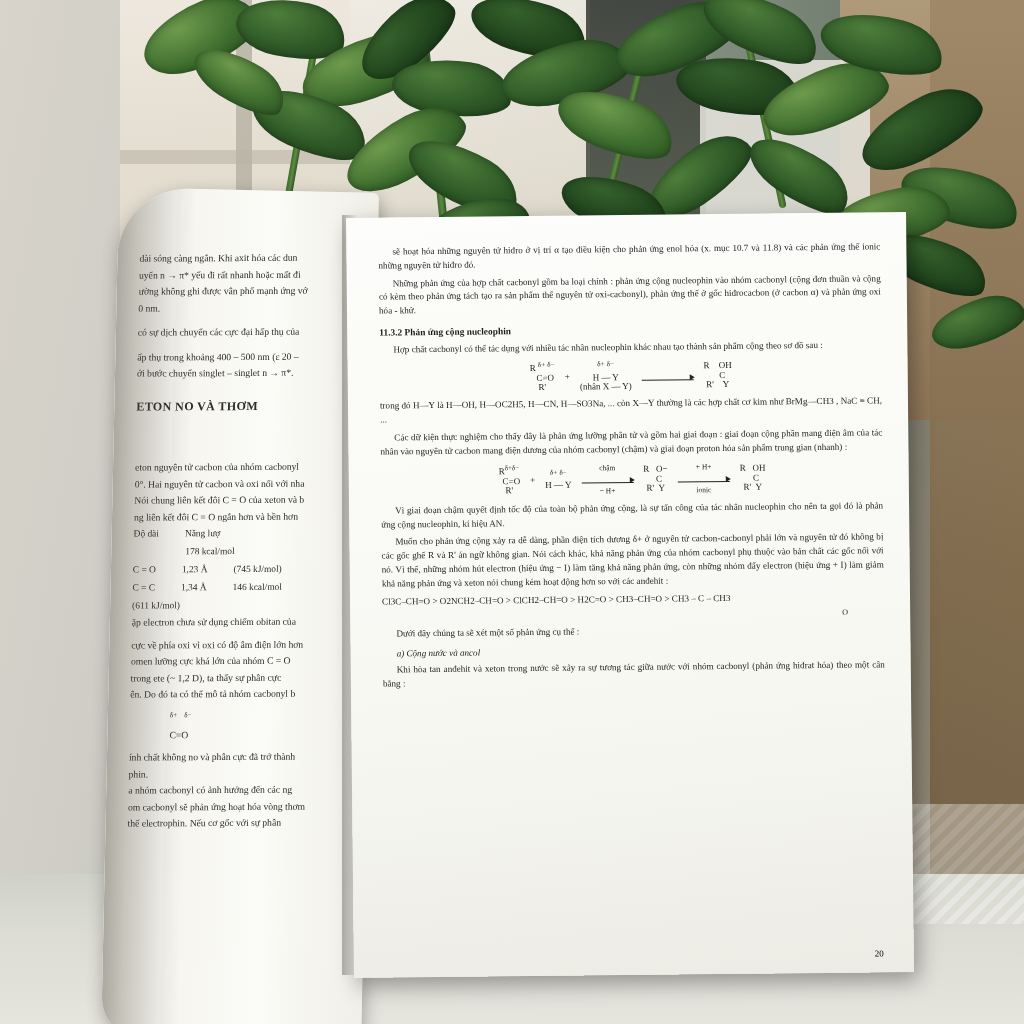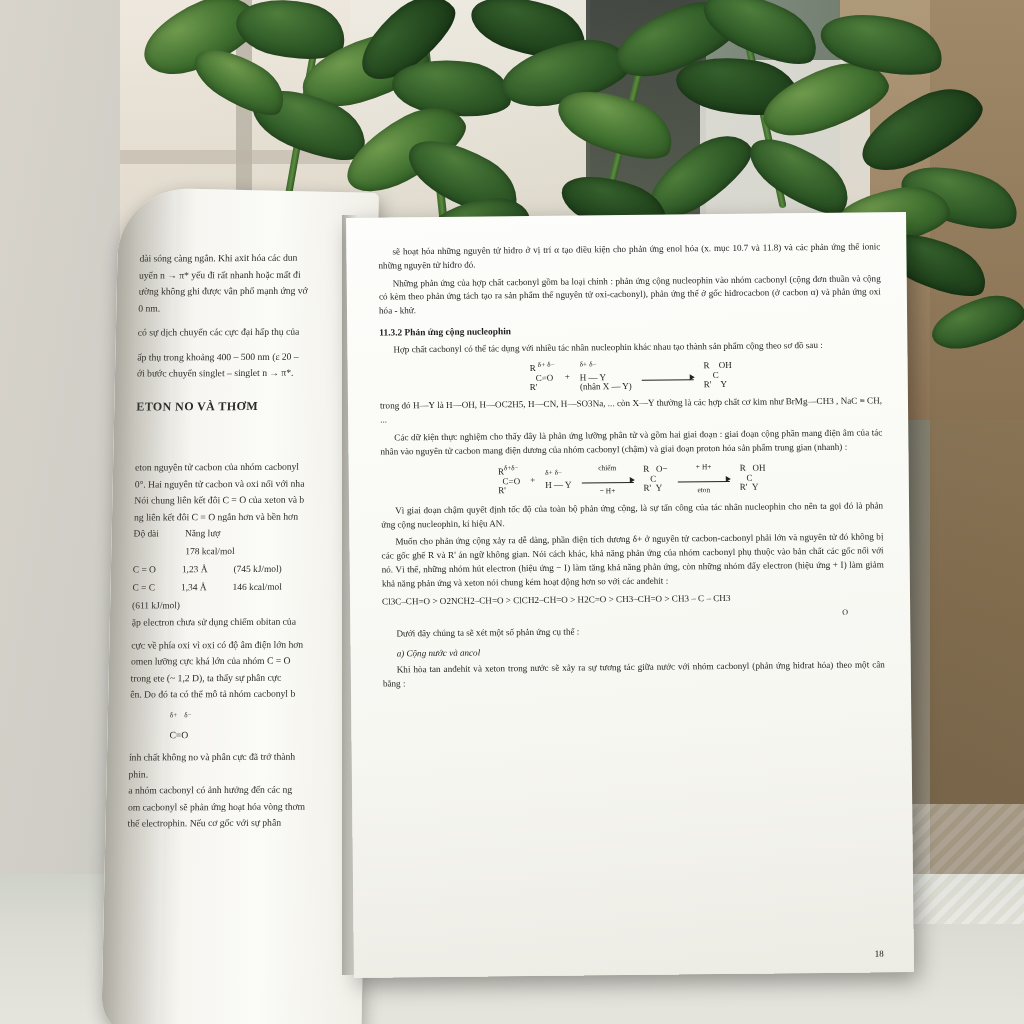--- a/index.html
+++ b/index.html
@@ -67,21 +67,21 @@
   .sub{margin:6px 0 3px 0;font-style:italic;text-indent:14px;}
   .folio{position:absolute;right:30px;bottom:14px;font-size:9px;}
 
   
   .scheme{margin:6px 0 6px 0;text-align:center;font-size:9px;line-height:1.35;}
   .scheme .row{display:flex;justify-content:center;align-items:center;gap:10px;}
   .sup{font-size:7px;vertical-align:super;}
   .arrow{display:inline-block;min-width:52px;border-bottom:1px solid #222;position:relative;height:9px;}
   .arrow:after{content:"";position:absolute;right:-1px;top:4px;border-left:5px solid #222;border-top:3px solid transparent;border-bottom:3px solid transparent;}
   .arrlbl{font-size:7.4px;display:block;text-align:center;}
-  .struct{display:inline-block;text-align:left;line-height:1.05;font-size:9px;}
+  .struct{display:inline-block;text-align:center;line-height:1.05;font-size:9px;}
 
   
   .page-left .txt{font-size:9.6px;line-height:1.72;color:#2a2a28;}
   .page-left .ghost{color:#b9b7ae;}
   .page-left .bold{font-weight:bold;font-size:12px;letter-spacing:.4px;}
   .shadowband{position:absolute;left:0;top:0;width:100%;height:100%;
      background:linear-gradient(90deg,rgba(90,90,85,.30) 0%,rgba(255,255,255,0) 30%);pointer-events:none;}
   .rowline{display:flex;gap:26px;}
   .tbl{font-size:9.4px;line-height:1.9;}
 </style>
@@ -253,50 +253,50 @@
               R<span class="sup">δ+</span><span class="sup">δ−</span><br>
               &nbsp;&nbsp;<span>C=O</span><br>
               R'
             </span>
             <span>+</span>
             <span class="struct">
               <span class="sup">δ+</span>&nbsp;<span class="sup">δ−</span><br>
               <span>H — Y</span>
             </span>
             <span>
-              <span class="arrlbl">chiếm</span>
+              <span class="arrlbl">chậm</span>
               <span class="arrow"></span>
               <span class="arrlbl">− H+</span>
             </span>
             <span class="struct">
               R&nbsp;&nbsp;&nbsp;<span>O−</span><br>
               &nbsp;&nbsp;&nbsp;C<br>
               R'&nbsp;&nbsp;<span>Y</span>
             </span>
             <span>
               <span class="arrlbl">+ H+</span>
               <span class="arrow"></span>
-              <span class="arrlbl">eton</span>
+              <span class="arrlbl">ionic</span>
             </span>
             <span class="struct">
               R&nbsp;&nbsp;&nbsp;<span>OH</span><br>
               &nbsp;&nbsp;&nbsp;C<br>
               R'&nbsp;&nbsp;<span>Y</span>
             </span>
           </div>
         </div>
 
         <p class="p">Vì giai đoạn chậm quyết định tốc độ của toàn bộ phản ứng cộng, là sự tấn công của tác nhân nucleophin cho nên ta gọi đó là phản ứng cộng nucleophin, kí hiệu AN.</p>
         <p class="p">Muốn cho phản ứng cộng xảy ra dễ dàng, phần điện tích dương δ+ ở nguyên tử cacbon-cacbonyl phải lớn và nguyên tử đó không bị các gốc ghế R và R' án ngữ không gian. Nói cách khác, khả năng phản ứng của nhóm cacbonyl phụ thuộc vào bản chất các gốc nối với nó. Vì thế, những nhóm hút electron (hiệu ứng − I) làm tăng khả năng phản ứng, còn những nhóm đẩy electron (hiệu ứng + I) làm giảm khả năng phản ứng và xeton nói chung kém hoạt động hơn so với các anđehit :</p>
 
         <p class="p noind">Cl3C–CH=O &gt; O2NCH2–CH=O &gt; ClCH2–CH=O &gt; H2C=O &gt; CH3–CH=O &gt; CH3 – C – CH3</p>
         <p class="p noind" style="margin-left:460px;margin-top:-2px;font-size:8px">O</p>
 
         <p class="p">Dưới đây chúng ta sẽ xét một số phản ứng cụ thể :</p>
         <p class="sub">a) Cộng nước và ancol</p>
         <p class="p">Khi hòa tan anđehit và xeton trong nước sẽ xảy ra sự tương tác giữa nước với nhóm cacbonyl (phản ứng hiđrat hóa) theo một cân bằng :</p>
 
       </div>
-      <div class="folio">18</div>
+      <div class="folio">20</div>
     </div>
 
   </div>
 </div>
 
 </body></html>

